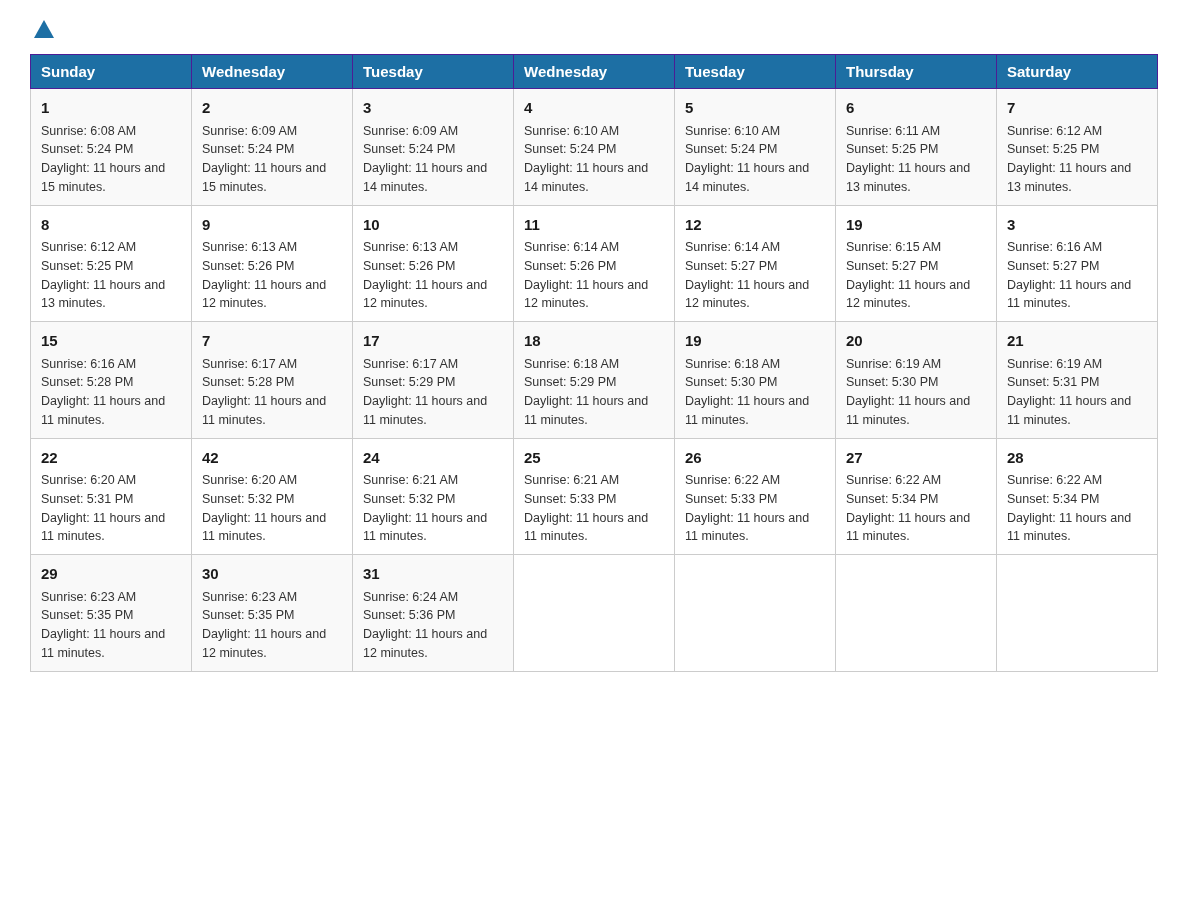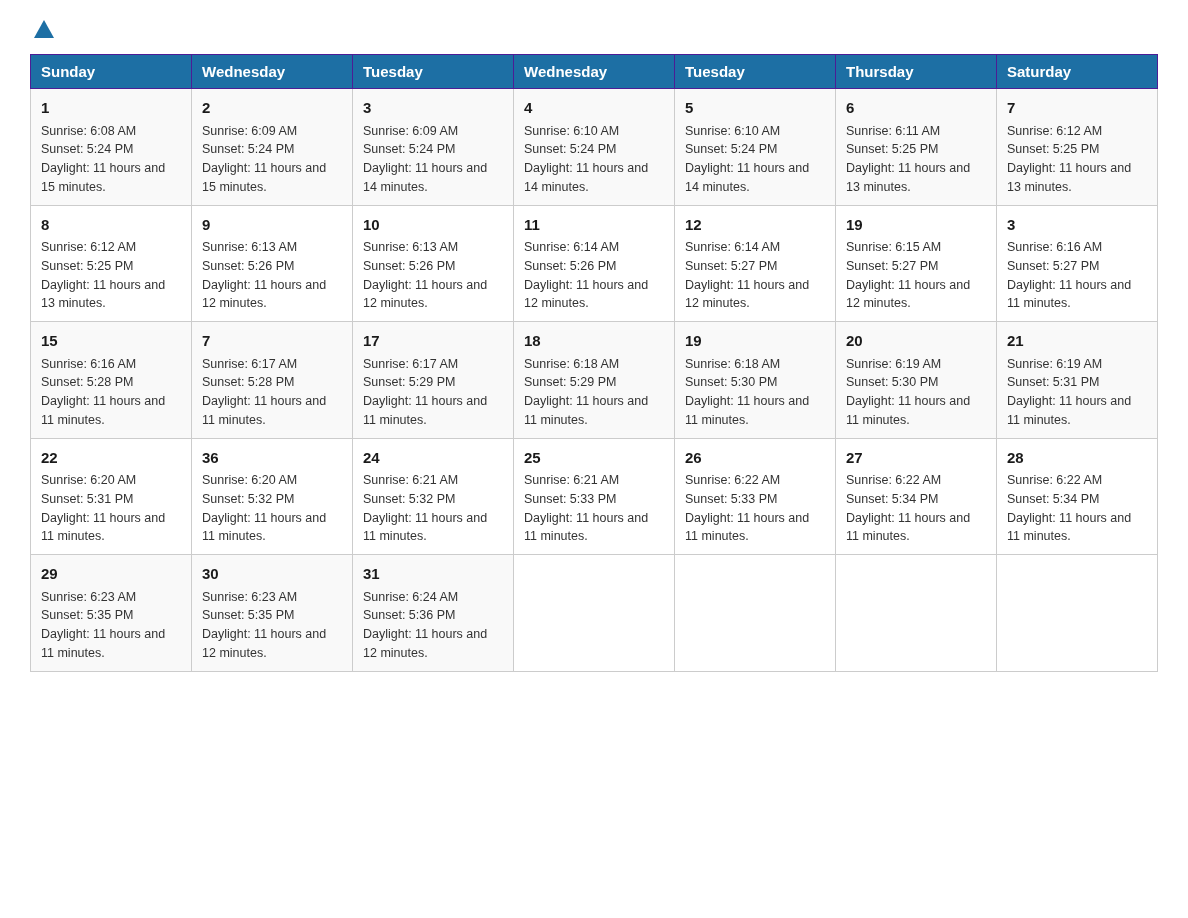--- a/index.html
+++ b/index.html
@@ -141,21 +141,21 @@
         <td><span class="day-num">15</span><span class="day-info">Sunrise: 6:16 AM<br>Sunset: 5:28 PM<br>Daylight: 11 hours and 11 minutes.</span></td>
         <td><span class="day-num">7</span><span class="day-info">Sunrise: 6:17 AM<br>Sunset: 5:28 PM<br>Daylight: 11 hours and 11 minutes.</span></td>
         <td><span class="day-num">17</span><span class="day-info">Sunrise: 6:17 AM<br>Sunset: 5:29 PM<br>Daylight: 11 hours and 11 minutes.</span></td>
         <td><span class="day-num">18</span><span class="day-info">Sunrise: 6:18 AM<br>Sunset: 5:29 PM<br>Daylight: 11 hours and 11 minutes.</span></td>
         <td><span class="day-num">19</span><span class="day-info">Sunrise: 6:18 AM<br>Sunset: 5:30 PM<br>Daylight: 11 hours and 11 minutes.</span></td>
         <td><span class="day-num">20</span><span class="day-info">Sunrise: 6:19 AM<br>Sunset: 5:30 PM<br>Daylight: 11 hours and 11 minutes.</span></td>
         <td><span class="day-num">21</span><span class="day-info">Sunrise: 6:19 AM<br>Sunset: 5:31 PM<br>Daylight: 11 hours and 11 minutes.</span></td>
       </tr>
       <tr>
         <td><span class="day-num">22</span><span class="day-info">Sunrise: 6:20 AM<br>Sunset: 5:31 PM<br>Daylight: 11 hours and 11 minutes.</span></td>
-        <td><span class="day-num">36</span><span class="day-info">Sunrise: 6:20 AM<br>Sunset: 5:32 PM<br>Daylight: 11 hours and 11 minutes.</span></td>
+        <td><span class="day-num">42</span><span class="day-info">Sunrise: 6:20 AM<br>Sunset: 5:32 PM<br>Daylight: 11 hours and 11 minutes.</span></td>
         <td><span class="day-num">24</span><span class="day-info">Sunrise: 6:21 AM<br>Sunset: 5:32 PM<br>Daylight: 11 hours and 11 minutes.</span></td>
         <td><span class="day-num">25</span><span class="day-info">Sunrise: 6:21 AM<br>Sunset: 5:33 PM<br>Daylight: 11 hours and 11 minutes.</span></td>
         <td><span class="day-num">26</span><span class="day-info">Sunrise: 6:22 AM<br>Sunset: 5:33 PM<br>Daylight: 11 hours and 11 minutes.</span></td>
         <td><span class="day-num">27</span><span class="day-info">Sunrise: 6:22 AM<br>Sunset: 5:34 PM<br>Daylight: 11 hours and 11 minutes.</span></td>
         <td><span class="day-num">28</span><span class="day-info">Sunrise: 6:22 AM<br>Sunset: 5:34 PM<br>Daylight: 11 hours and 11 minutes.</span></td>
       </tr>
       <tr>
         <td><span class="day-num">29</span><span class="day-info">Sunrise: 6:23 AM<br>Sunset: 5:35 PM<br>Daylight: 11 hours and 11 minutes.</span></td>
         <td><span class="day-num">30</span><span class="day-info">Sunrise: 6:23 AM<br>Sunset: 5:35 PM<br>Daylight: 11 hours and 12 minutes.</span></td>
         <td><span class="day-num">31</span><span class="day-info">Sunrise: 6:24 AM<br>Sunset: 5:36 PM<br>Daylight: 11 hours and 12 minutes.</span></td>

